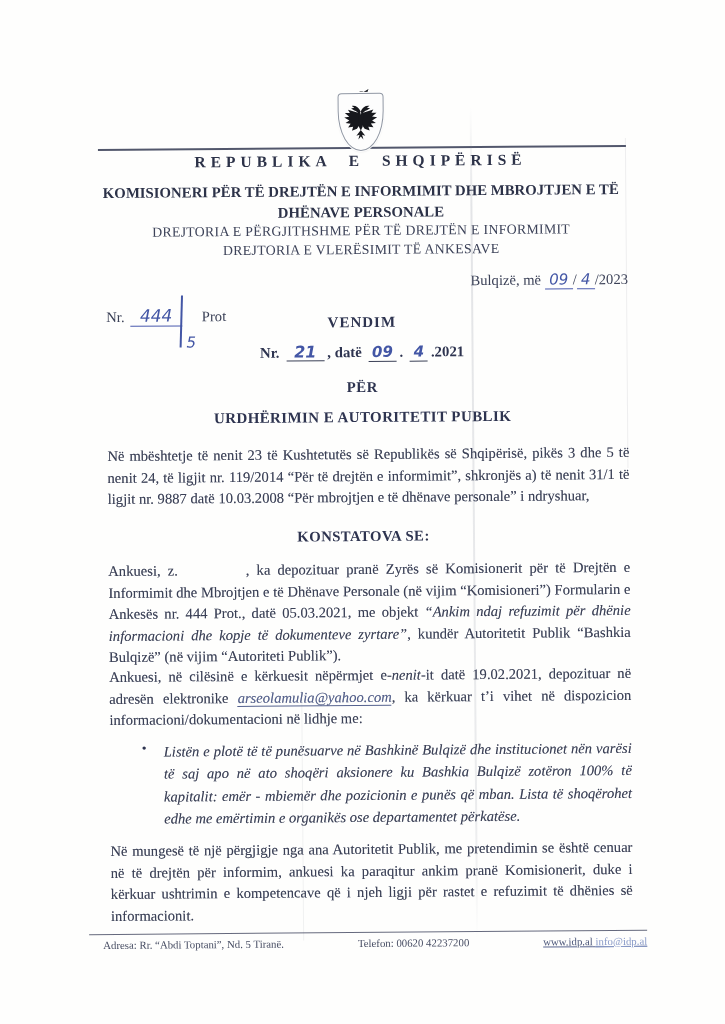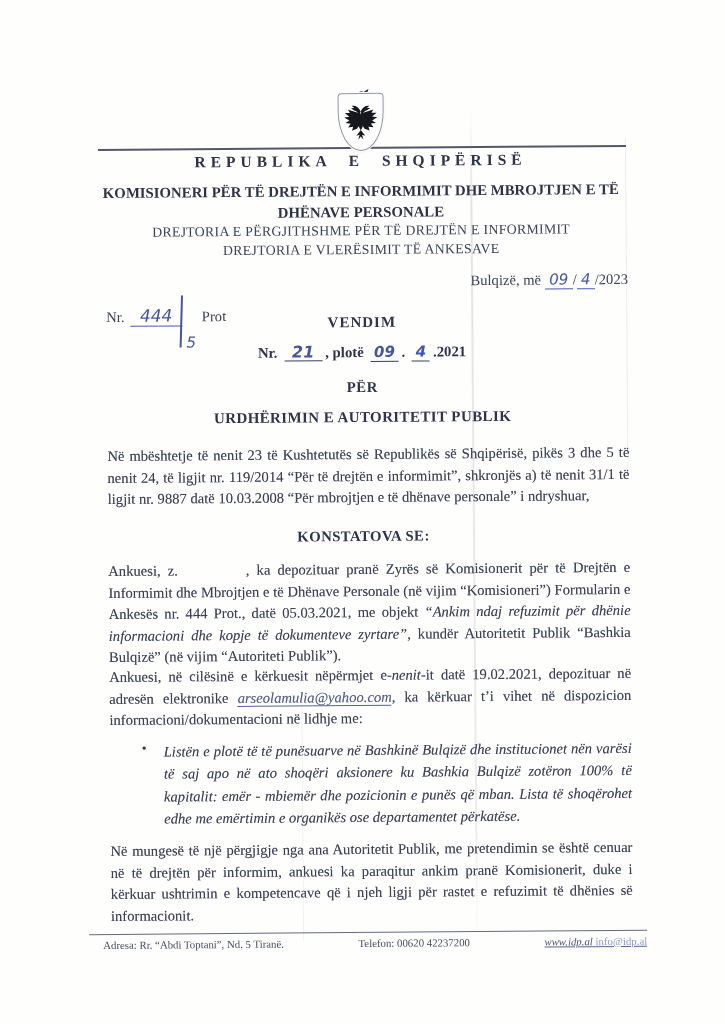--- a/index.html
+++ b/index.html
@@ -77,22 +77,22 @@
     background:linear-gradient(to bottom,rgba(120,126,142,0),rgba(120,126,142,.20) 12%,rgba(120,126,142,.14) 86%,rgba(120,126,142,0));}
   .crease2{left:627px;top:140px;width:1px;height:330px;background:rgba(120,126,142,.12);}
   .crease3{left:299px;top:690px;width:1px;height:250px;background:rgba(120,126,142,.10);}
 
   
   .footer-rule{left:85px;top:932px;width:558px;border-top:1.6px solid rgba(62,68,92,.8);height:0;}
   .footer{left:85px;top:937px;width:558px;display:flex;justify-content:space-between;
     font-size:10.8px;color:#474d63;}
   .footer .addr{padding-left:14px;}
   .footer .links{text-decoration:underline;text-decoration-color:#5a6690;}
-  .footer .site{color:#4a5578;font-style:italic;}
-  .footer .mail{color:#8a9bc8;}
+  .footer .site{color:#4a5578;}
+  .footer .mail{color:#8a9bc8;text-decoration:underline;}
 </style>
 </head>
 <body>
 
 <div class="page">
   <div class="content">
 
     <div class="abs crest">
       <div class="helmet">
         <svg viewBox="0 0 20 10">
@@ -130,21 +130,21 @@
       <span class="hw prot-sub">5</span>
     </div>
     <div class="abs prot-right serif14">
       <span>Bulqizë, më</span>
       <span class="hw hw-u blue date-num">09</span><span>/</span><span class="hw hw-u blue date-num narrow">4</span><span>/2023</span>
     </div>
 
     <div class="abs c bold vendim">VENDIM</div>
     <div class="abs c bold nrline">
       <span>Nr.</span>
-      <span class="hw hw-u nr21">21</span><span>, plotë</span>
+      <span class="hw hw-u nr21">21</span><span>, datë</span>
       <span class="hw hw-u date-num">09</span><span>.</span>
       <span class="hw hw-u date-num narrow">4</span><span>.2021</span>
     </div>
     <div class="abs c bold per">PËR</div>
     <div class="abs c bold subject">URDHËRIMIN E AUTORITETIT PUBLIK</div>
 
     <p class="abs body p1">Në mbështetje të nenit 23 të Kushtetutës së Republikës së Shqipërisë, pikës 3 dhe 5 të nenit 24, të ligjit nr. 119/2014 “Për të drejtën e informimit”, shkronjës a) të nenit 31/1 të ligjit nr. 9887 datë 10.03.2008 “Për mbrojtjen e të dhënave personale” i ndryshuar,</p>
 
     <div class="abs c bold konstatova">KONSTATOVA SE:</div>
 

